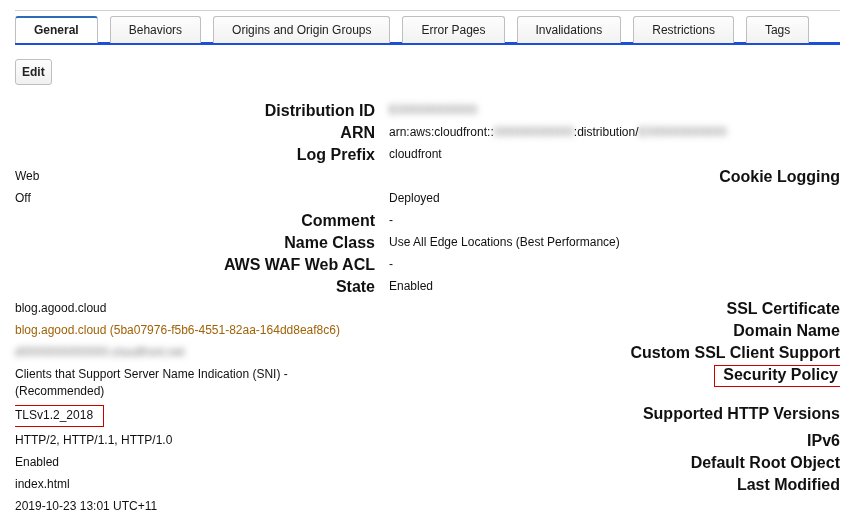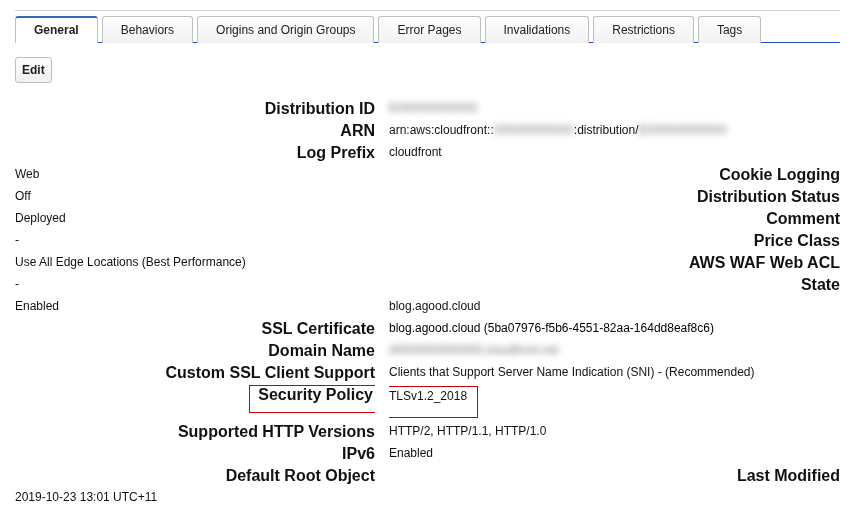--- a/index.html
+++ b/index.html
@@ -14,23 +14,23 @@
       background: #fff;
       width: 850px;
       padding: 10px 10px 20px 15px;
     }
     .top-border {
       border-top: 1px solid #d0d0d0;
       margin-bottom: 4px;
     }
     .tabs {
       display: flex;
-      gap: 4px;
+      gap: 12px;
       margin-bottom: 14px;
-      border-bottom: 1px solid #1d4ed8;
+      border-bottom: 3px solid #1d4ed8;
     }
     .tab {
       padding: 6px 18px;
       background: linear-gradient(to bottom, #fdfdfd, #f2f2f2);
       border: 1px solid #bfbfbf;
       border-bottom: none;
       border-radius: 3px 3px 0 0;
       font-size: 12px;
       color: #222;
       cursor: pointer;
@@ -68,43 +68,43 @@
       padding: 1px 0;
       line-height: 17px;
     }
     .value {
       text-align: left;
       font-size: 12px;
       padding: 1px 0;
       line-height: 17px;
     }
     .link {
-      color: #000000;
+      color: #a16207;
       cursor: pointer;
     }
     .blur {
       color: transparent;
       text-shadow: 0 0 6px rgba(0,0,0,0.55);
       user-select: none;
     }
     .label.hl {
       display: inline-block;
       border: 1px solid #c00;
       padding: 1px 2px 1px 8px;
       margin-left: auto;
-      height: 28px;
+      height: 22px;
       line-height: 16px;
       border-right: none;
     }
     .value.hl-val span.box {
       display: inline-block;
       border: 1px solid #c00;
       border-left: none;
       padding: 1px 10px 1px 0;
-      height: 32px;
+      height: 22px;
       line-height: 16px;
     }
     .label-container {
       display: flex;
       justify-content: flex-end;
     }
   </style>
 </head>
 <body>
 
@@ -133,27 +133,26 @@
   <div class="value"><span>arn:aws:cloudfront::</span><span class="blur">000000000000</span><span>:distribution/</span><span class="blur">E000000000000</span></div>
 
   <div class="label">Log Prefix</div>
   <div class="value">cloudfront</div>
 
   <div class="value">Web</div>
 
   <div class="label">Cookie Logging</div>
   <div class="value">Off</div>
 
-  <div class="label">Distribution Status</div>
   <div class="value">Deployed</div>
 
   <div class="label">Comment</div>
   <div class="value">-</div>
 
-  <div class="label">Price Class</div>
+  <div class="label">Name Class</div>
   <div class="value">Use All Edge Locations (Best Performance)</div>
 
   <div class="label">AWS WAF Web ACL</div>
   <div class="value">-</div>
 
   <div class="label">State</div>
   <div class="value">Enabled</div>
 
   <div class="value">blog.agood.cloud</div>
 
@@ -171,20 +170,21 @@
   </div>
   <div class="value hl-val"><span class="box">TLSv1.2_2018</span></div>
 
   <div class="label">Supported HTTP Versions</div>
   <div class="value">HTTP/2, HTTP/1.1, HTTP/1.0</div>
 
   <div class="label">IPv6</div>
   <div class="value">Enabled</div>
 
   <div class="label">Default Root Object</div>
+  <div class="value">index.html</div>
 
   <div class="label">Last Modified</div>
   <div class="value">2019-10-23 13:01 UTC+11</div>
 
 </div>
 
 
 
 
 </body></html>

